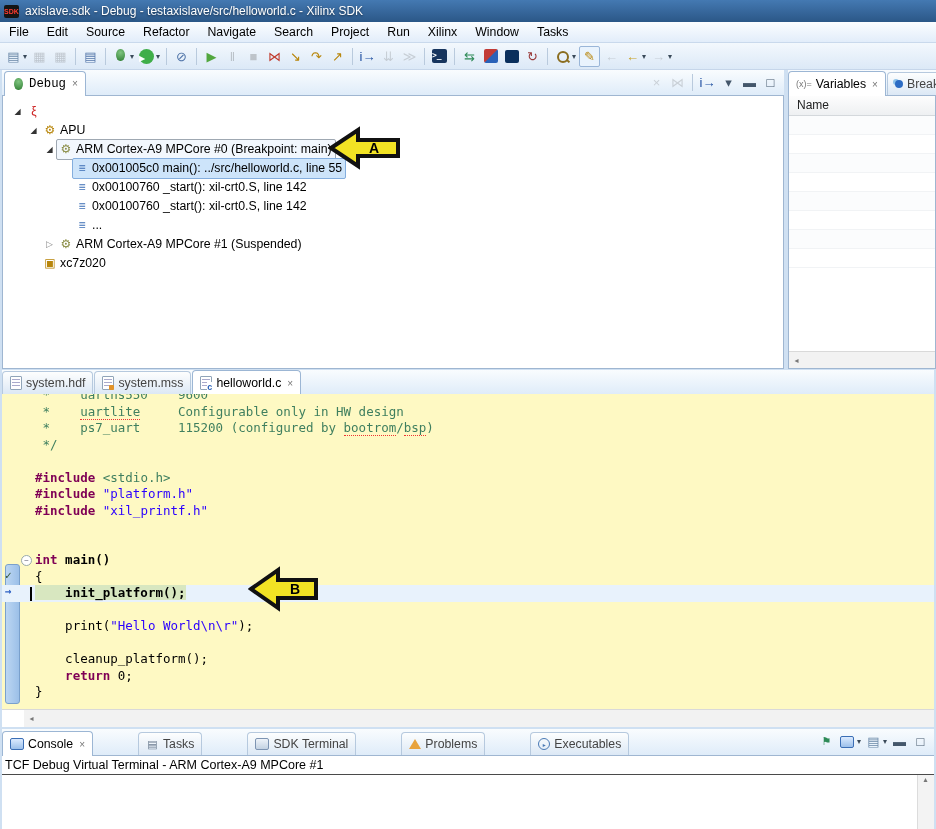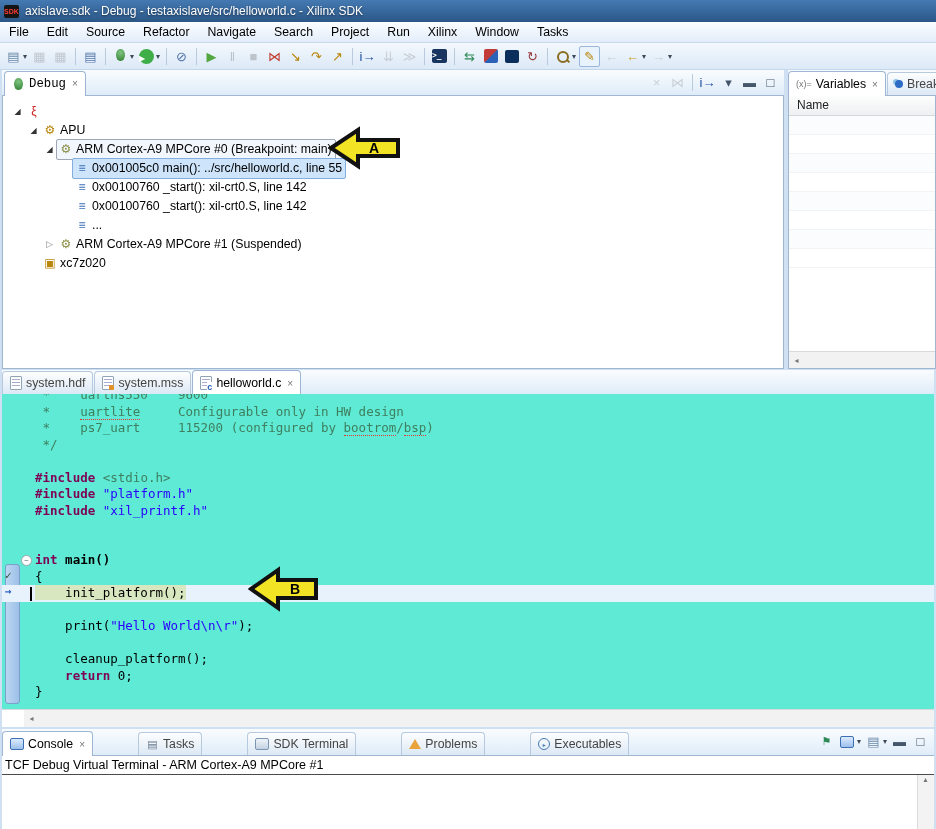--- a/index.html
+++ b/index.html
@@ -62,26 +62,26 @@
   .rbox.sel{border-color:#84aede;background:#cde4fa;}
   
   #vars-head{height:19px;background:linear-gradient(#fdfdfd,#eef0f2);border-bottom:1px solid #d4d8dc;
     font-size:12px;line-height:19px;padding-left:8px;color:#222;}
   .vrow{height:18px;border-bottom:1px solid #f1f3f5;}
   .vrow:nth-child(odd){background:#fbfcfd;}
   .hscroll{position:absolute;left:0;right:0;bottom:0;height:16px;background:#f2f2f2;
     border-top:1px solid #d9d9d9;display:flex;align-items:center;}
   .sb-btn{width:15px;text-align:center;font-size:8px;color:#777;}
   
-  #editor-content{position:absolute;left:0;right:0;top:24px;bottom:18px;background:#5eead4;overflow:hidden;}
+  #editor-content{position:absolute;left:0;right:0;top:24px;bottom:18px;background:#fef9c3;overflow:hidden;}
   #code{position:absolute;left:0;top:-7px;right:0;}
   .cl{height:16.5px;line-height:16.5px;white-space:pre;
       font:12.5px "DejaVu Sans Mono",monospace;padding-left:33px;position:relative;}
   .cl.cur{background:#e8f2fc;}
-  .cl.cur .ln-in{background:#d8e7c0;}
+  .cl.cur .ln-in{background:#d8e7c0;font-weight:bold;}
   .cm{color:#3f7f5f;} .cmu{color:#3f7f5f;border-bottom:1px dotted #e33;}
   .d{color:#7f0055;font-weight:bold;} .h{color:#3f7f5f;} .s{color:#2a00ff;}
   .k{color:#7f0055;font-weight:bold;} .kb{color:#000;font-weight:bold;} .p{color:#000;}
   .fold{position:absolute;left:19px;top:3px;width:9px;height:9px;border:1px solid #9aa;
     border-radius:50%;color:#667;font:8px/9px "Liberation Sans",sans-serif;text-align:center;background:#fff;}
   .mk{position:absolute;left:3px;top:0;font-size:11px;}
   .mk.chk{color:#2d4f2d;} .mk.arr{color:#2f62c4;font-weight:bold;}
   #range-bar{position:absolute;left:3px;top:170px;width:13px;height:138px;
     background:linear-gradient(90deg,#bcd6f2,#9cc0e8);border:1px solid #7aa0cc;border-radius:3px;}
   #cursor{position:absolute;left:28px;top:193px;width:2px;height:14px;background:#000;}

